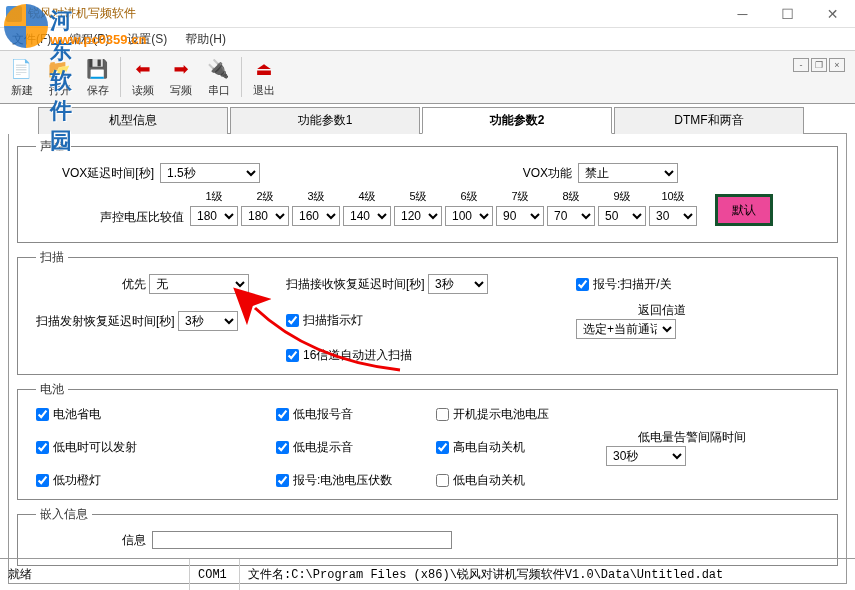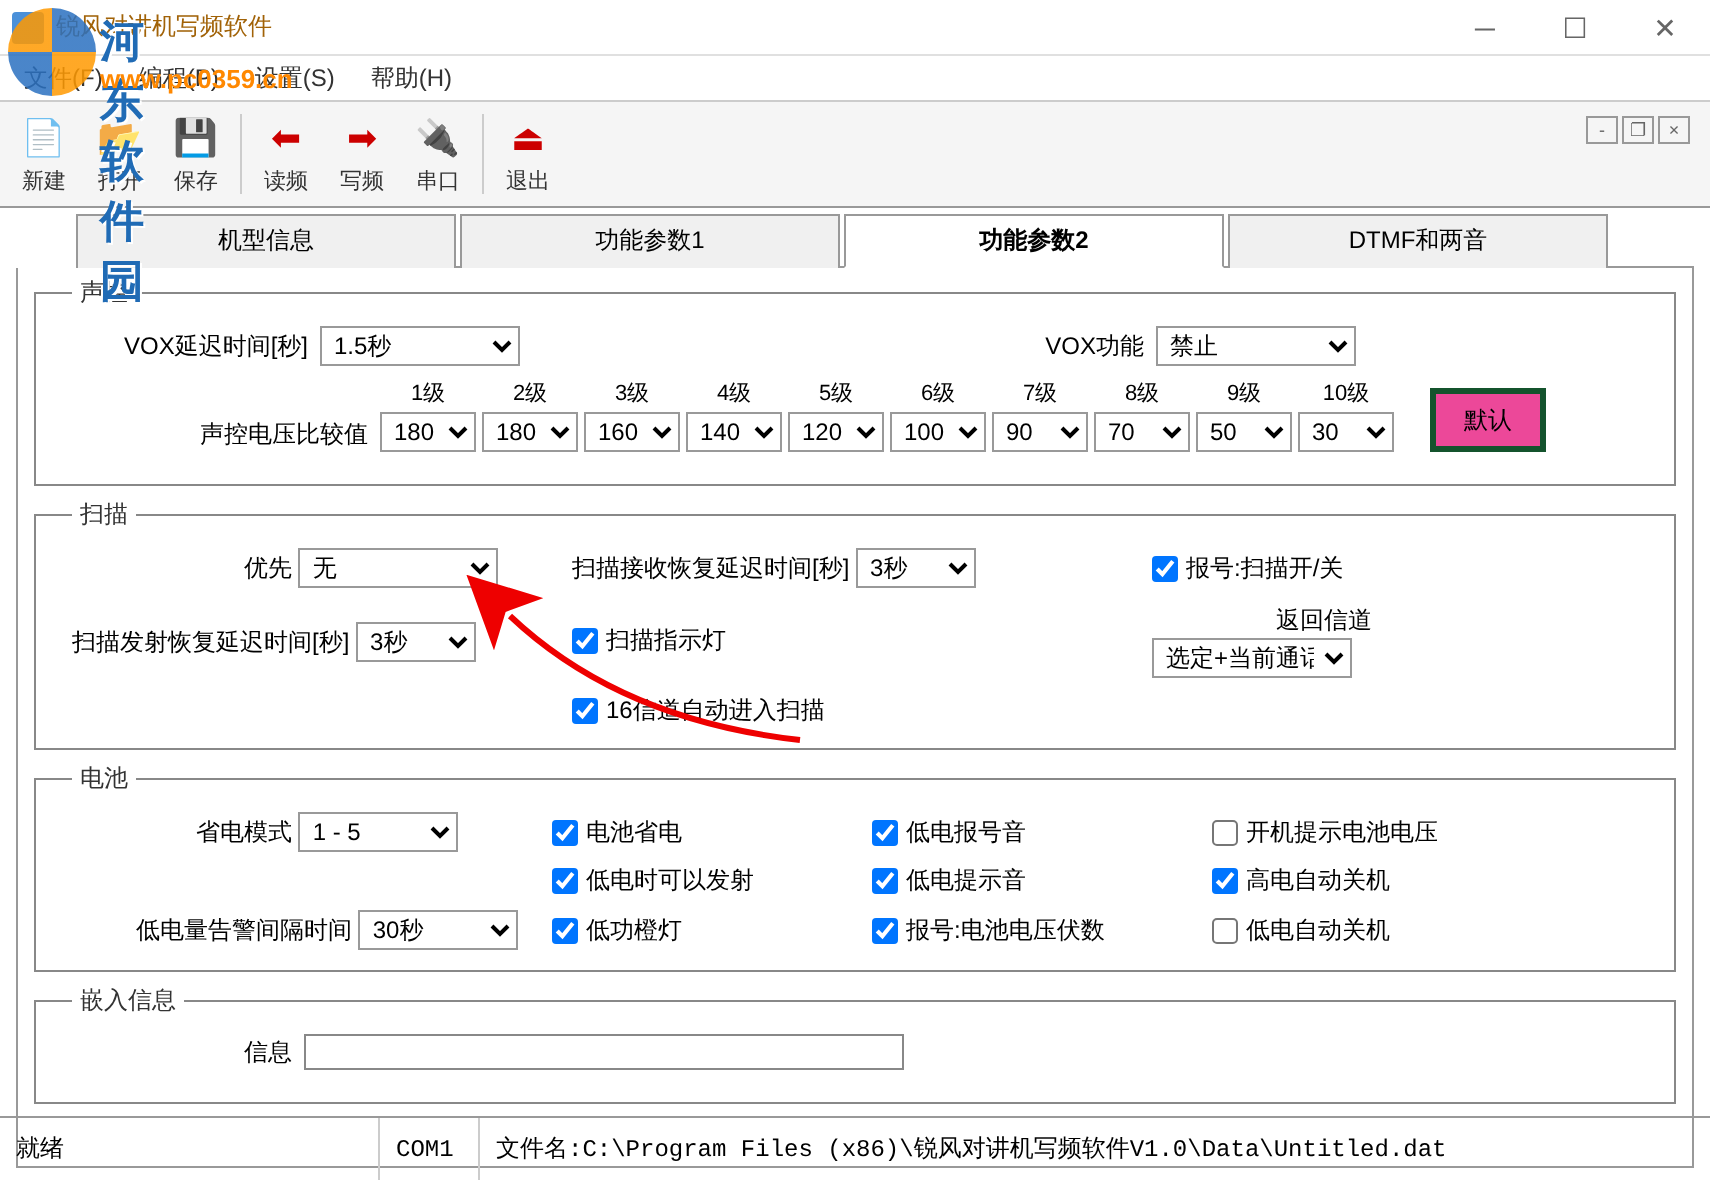--- a/index.html
+++ b/index.html
@@ -193,22 +193,20 @@
         <div><span class="lbl-r" style="width:110px">返回信道</span>
           <select style="width:100px"><option>选定+当前通话</option></select></div>
         <div></div>
         <div><label><input type="checkbox" checked="" style=""><span>16信道自动进入扫描</span></label></div>
       </div>
     </fieldset>
 
     <fieldset>
       <legend>电池</legend>
       <div class="battery-grid">
-        <div><span class="lbl-r" style="width:110px">省电模式</span>
-          <select style="width:80px"><option>1 - 5</option></select></div>
         <div><label><input type="checkbox" checked="" style=""><span>电池省电</span></label></div>
         <div><label><input type="checkbox" checked="" style=""><span>低电报号音</span></label></div>
         <div><label><input type="checkbox" style=""><span>开机提示电池电压</span></label></div>
 
         <div></div>
         <div><label><input type="checkbox" checked="" style=""><span>低电时可以发射</span></label></div>
         <div><label><input type="checkbox" checked="" style=""><span>低电提示音</span></label></div>
         <div><label><input type="checkbox" checked="" style=""><span>高电自动关机</span></label></div>
 
         <div><span class="lbl-r" style="width:140px">低电量告警间隔时间</span>

